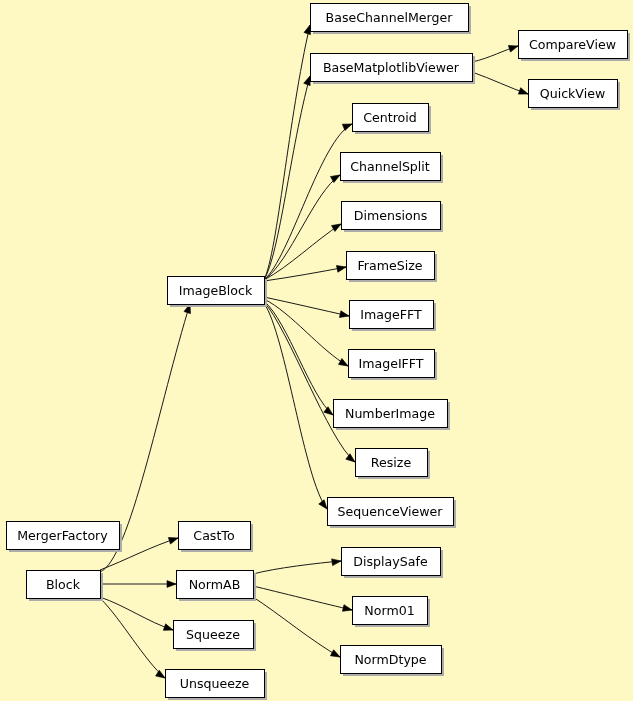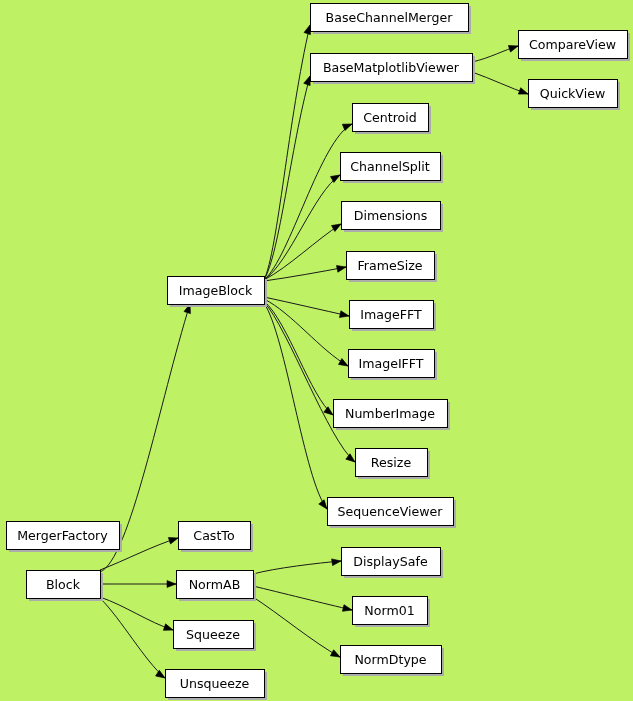--- a/index.html
+++ b/index.html
@@ -7,21 +7,21 @@
     padding: 0;
     background: #ffffff;
   }
   body {
     font-family: "DejaVu Sans", sans-serif;
   }
   #diagram-root {
     position: relative;
     width: 633px;
     height: 701px;
-    background: #bef264;
+    background: #fef9c3;
     overflow: hidden;
   }
   svg#graph {
     display: block;
     width: 633px;
     height: 701px;
   }
   .node-box {
     fill: #ffffff;
     stroke: #000000;

